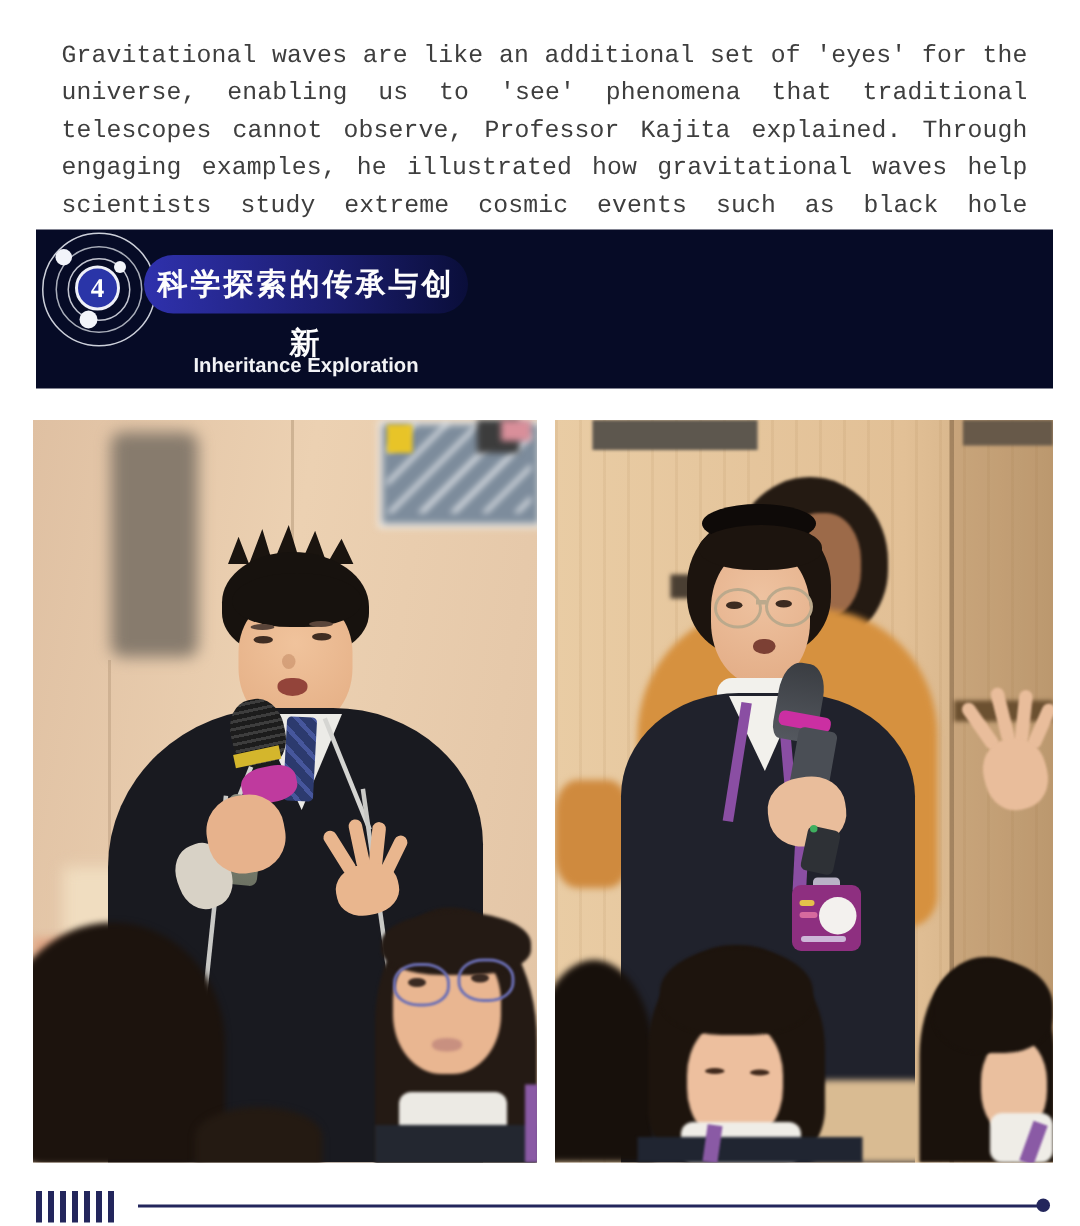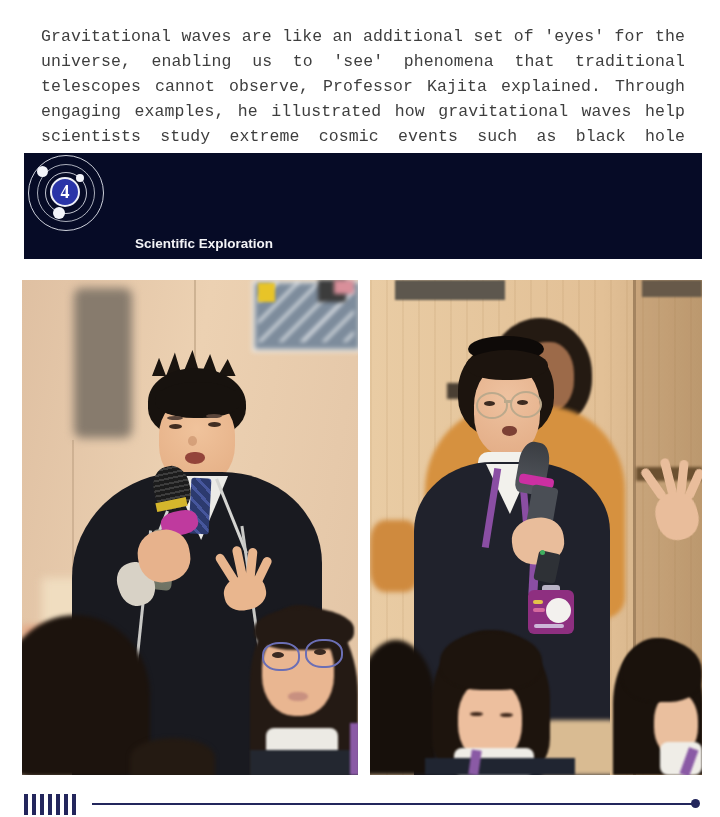--- a/index.html
+++ b/index.html
@@ -54,23 +54,24 @@
   <div class="banner">
     <span class="abs" style="left:0;top:0;width:82px;height:82px;">
       <i class="orbit o1"></i>
       <i class="orbit o2"></i>
       <i class="orbit o3"></i>
       <i class="odot" style="left:13px;top:13px;width:11px;height:11px;"></i>
       <i class="odot" style="left:52px;top:21px;width:8px;height:8px;"></i>
       <i class="odot" style="left:29px;top:54px;width:12px;height:12px;"></i>
       <b class="core">4</b>
     </span>
+    <div class="pill">科学探索的传承与创新</div>
     <div class="ben">
       <br>
-      <span>Scientific Exploration</span>
+      <span>Inheritance Exploration</span>
     </div>
   </div>
 
   <div class="photo photo-left">
     <i class="abs" style="left:172px;top:0;width:2px;height:165px;background:rgba(120,90,60,.25);"></i>
     <i class="abs" style="left:50px;top:160px;width:2px;height:180px;background:rgba(120,90,60,.2);"></i>
     <i class="abs" style="left:52px;top:8px;width:58px;height:150px;background:#877b6d;border-radius:8px;filter:blur(5px);"></i>
     <i class="abs" style="left:230px;top:0;width:104px;height:66px;background:#7d8c9c;border:3px solid #efece7;filter:blur(2.5px);"></i>
     <i class="abs" style="left:236px;top:2px;width:96px;height:60px;background:repeating-linear-gradient(135deg,transparent 0 12px,rgba(255,255,255,.75) 12px 15px);filter:blur(2px);"></i>
     <i class="abs" style="left:236px;top:3px;width:17px;height:19px;background:#e8c428;filter:blur(1.5px);"></i>

